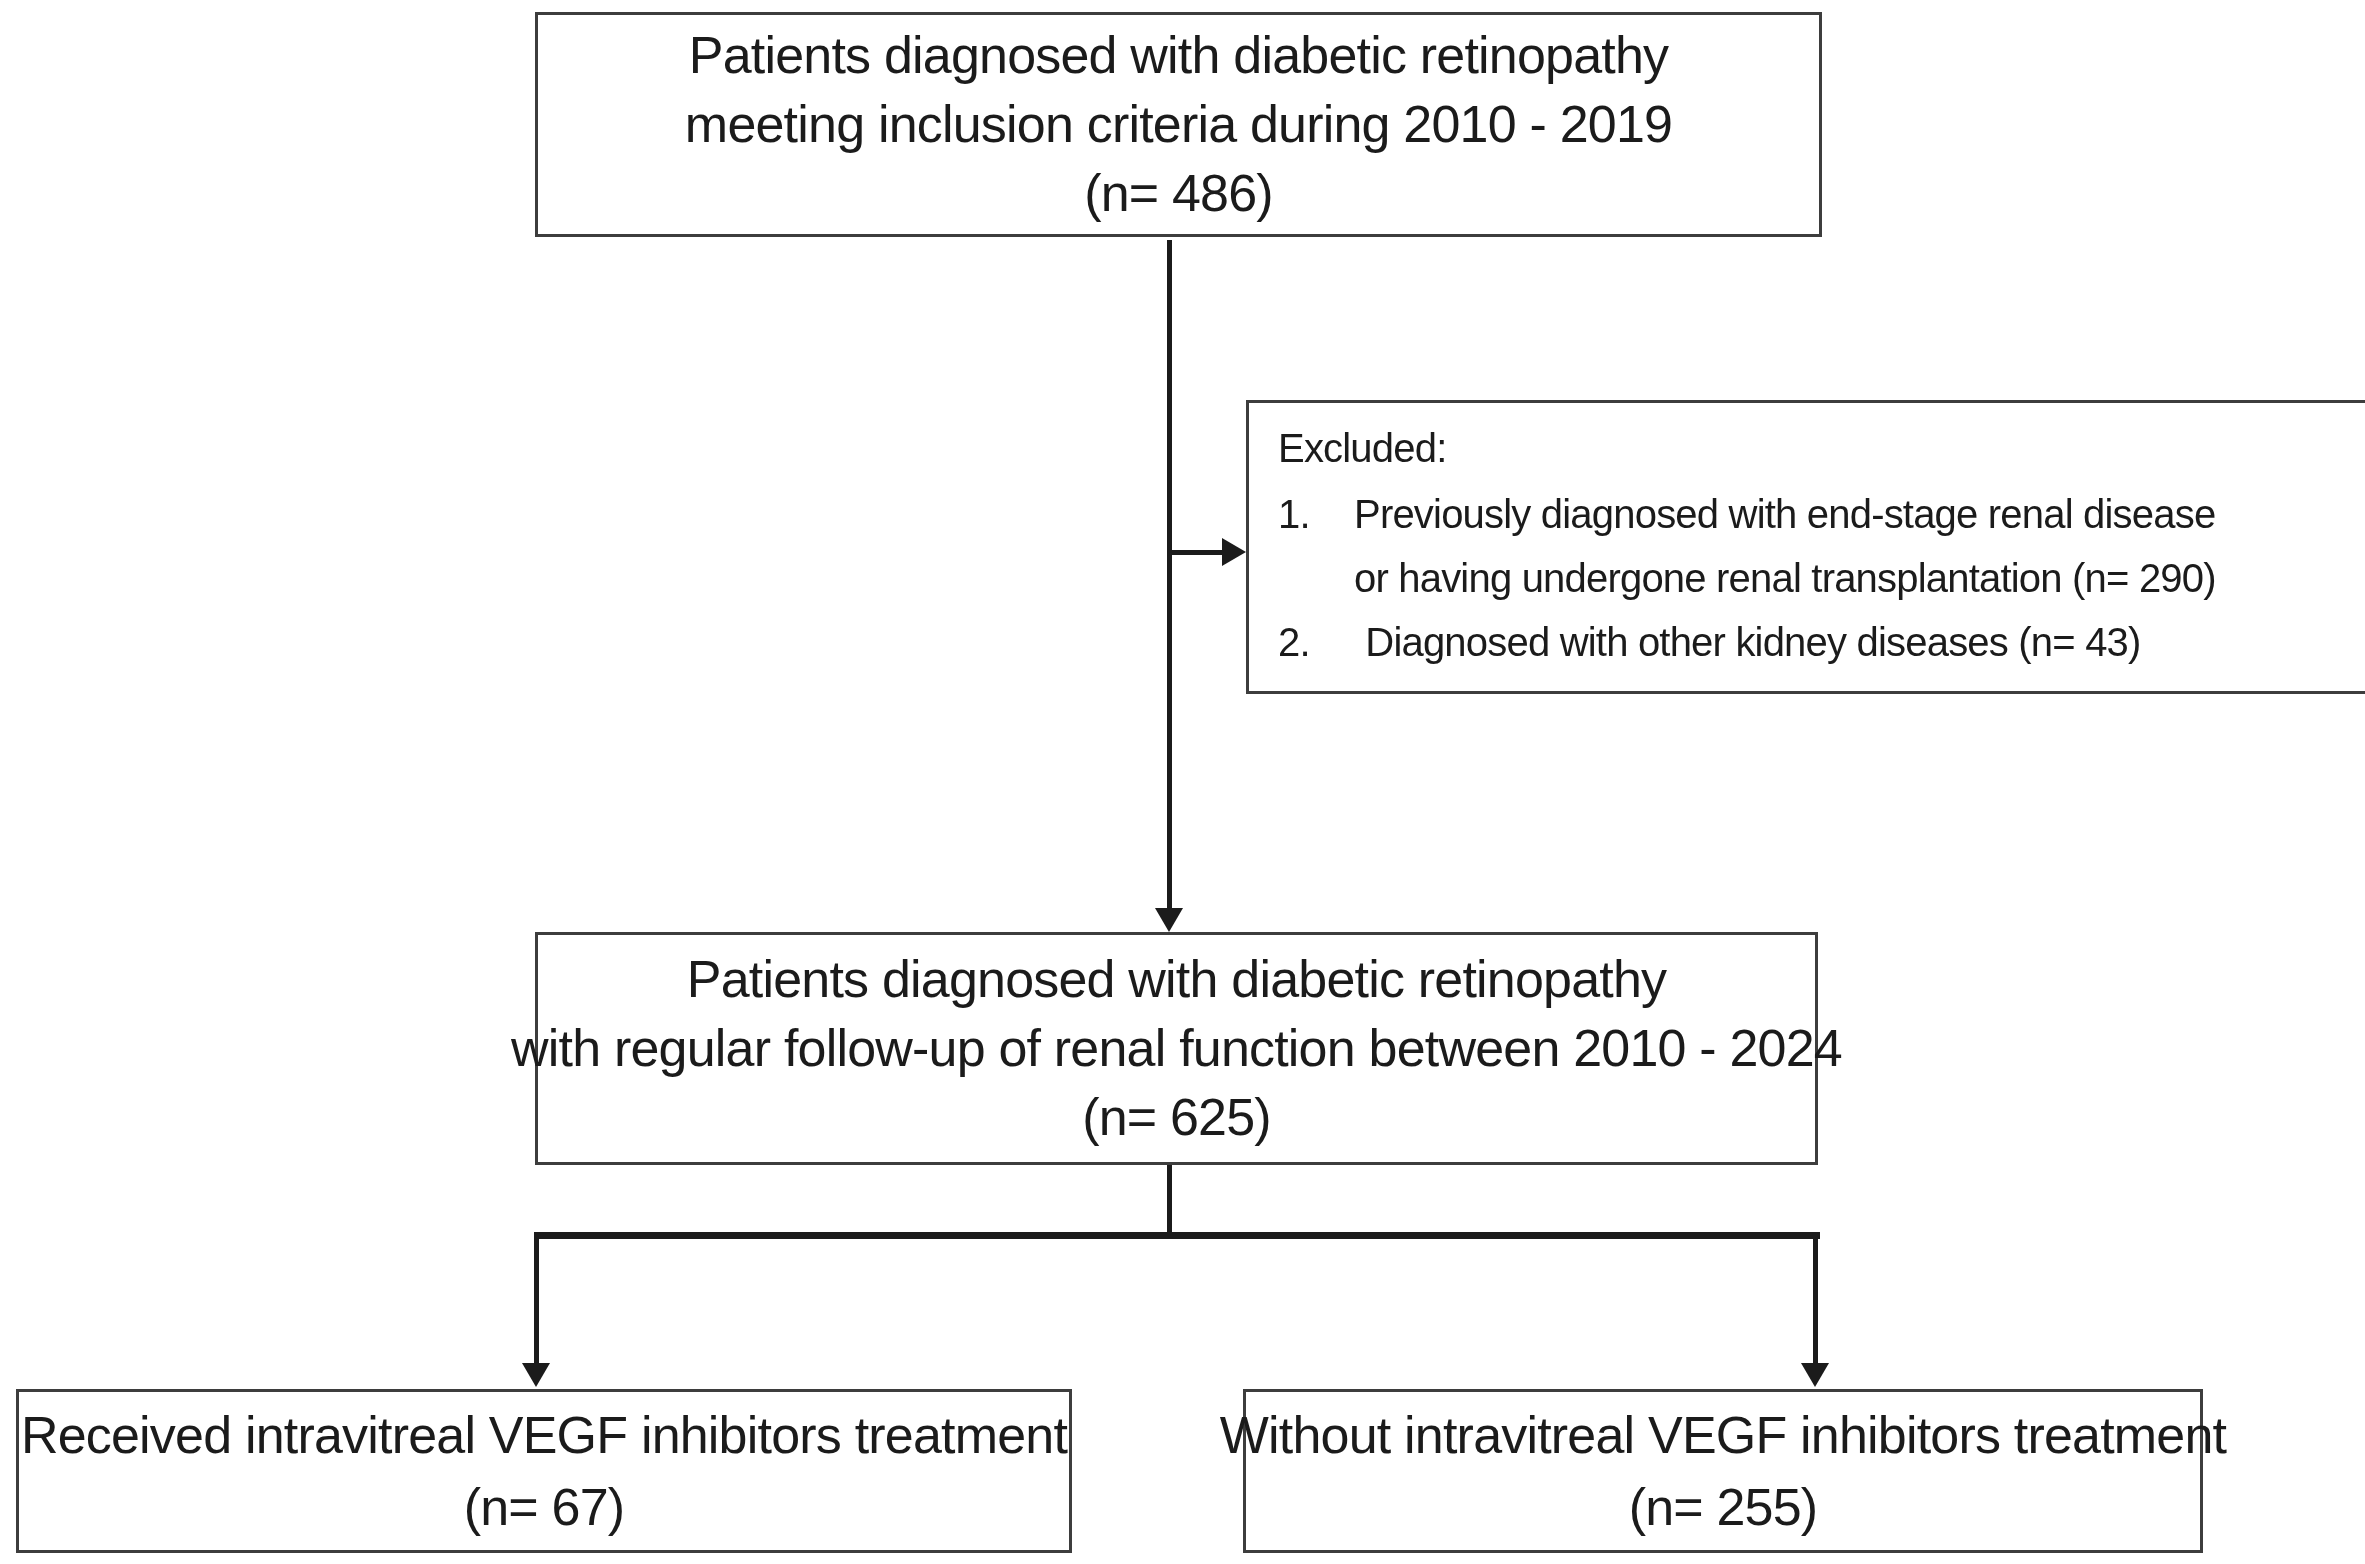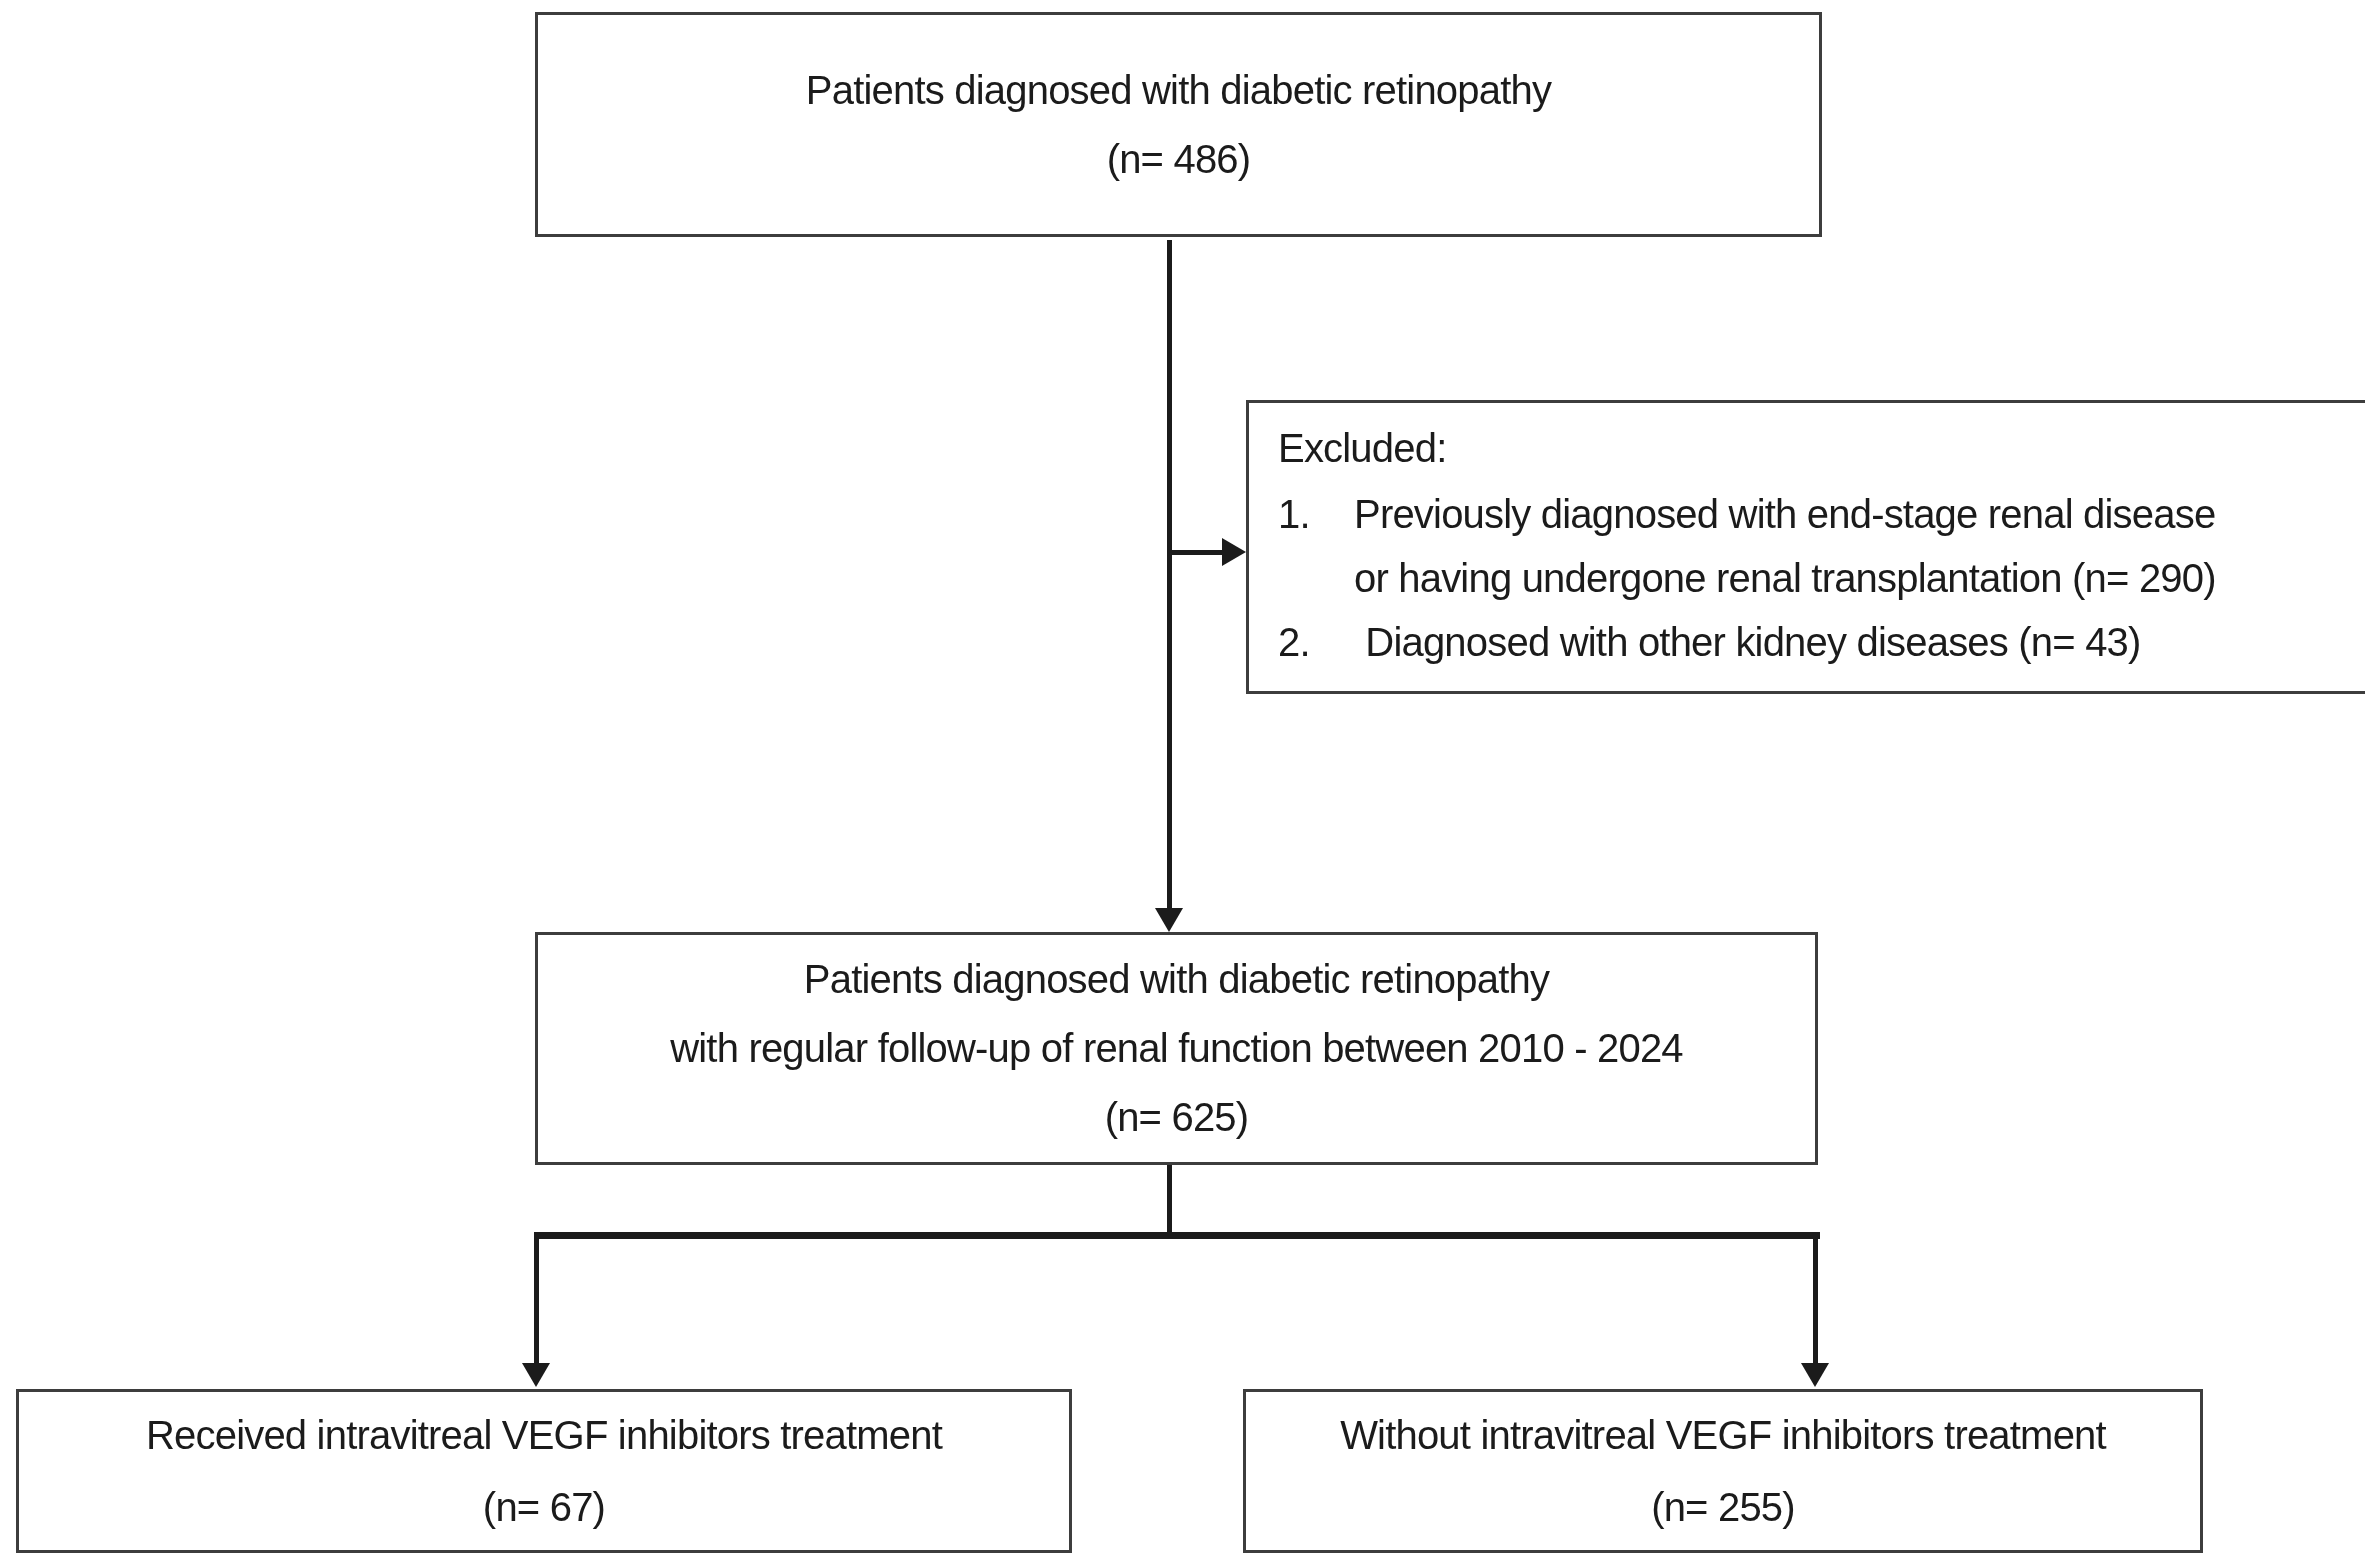--- a/index.html
+++ b/index.html
@@ -25,21 +25,21 @@
   }
   .center-box {
     display: flex;
     flex-direction: column;
     justify-content: center;
     align-items: center;
     text-align: center;
   }
   .bline {
     white-space: nowrap;
-    font-size: 40px;
+    font-size: 52px;
     letter-spacing: -0.8px;
     line-height: 69px;
   }
   .node-top      { left: 535px;  top: 12px;   width: 1287px; height: 225px; }
   .node-middle   { left: 535px;  top: 932px; width: 1283px; height: 233px; }
   .node-bleft    { left: 16px;   top: 1389px; width: 1056px; height: 164px; }
   .node-bright   { left: 1243px; top: 1389px; width: 960px; height: 164px; }
   .node-bleft .bline, .node-bright .bline { line-height: 72px; }
 
   
@@ -86,20 +86,21 @@
   .a3 { left: 522px;  top: 1363px; } 
   .a4 { left: 1801px; top: 1363px; } 
 </style>
 </head>
 <body>
 
 <div class="canvas">
 
   <div class="box center-box node-top">
     <div class="bline">Patients diagnosed with diabetic retinopathy</div>
+    <div class="bline">meeting inclusion criteria during 2010 - 2019</div>
     <div class="bline">(n= 486)</div>
   </div>
 
   <div class="connector v1"></div>
   <div class="arrowhead arrow-down a1"></div>
 
   <div class="connector h-excl"></div>
   <div class="arrowhead arrow-right a2"></div>
 
   <div class="box node-excluded">

